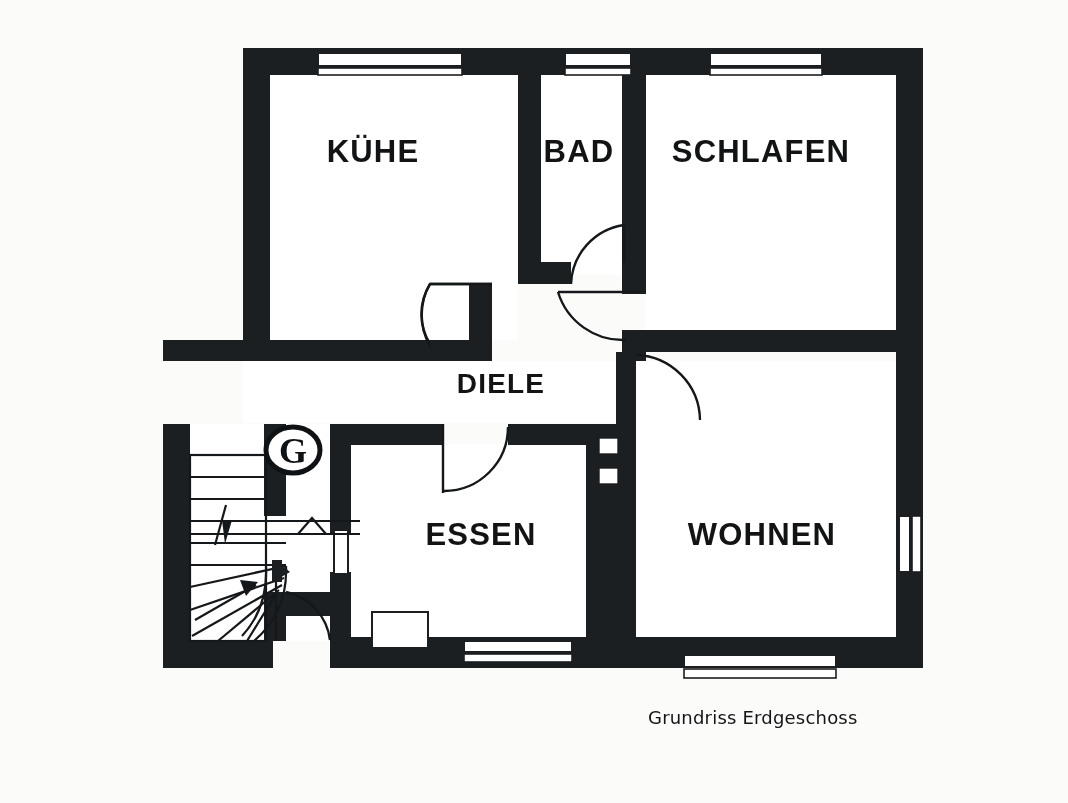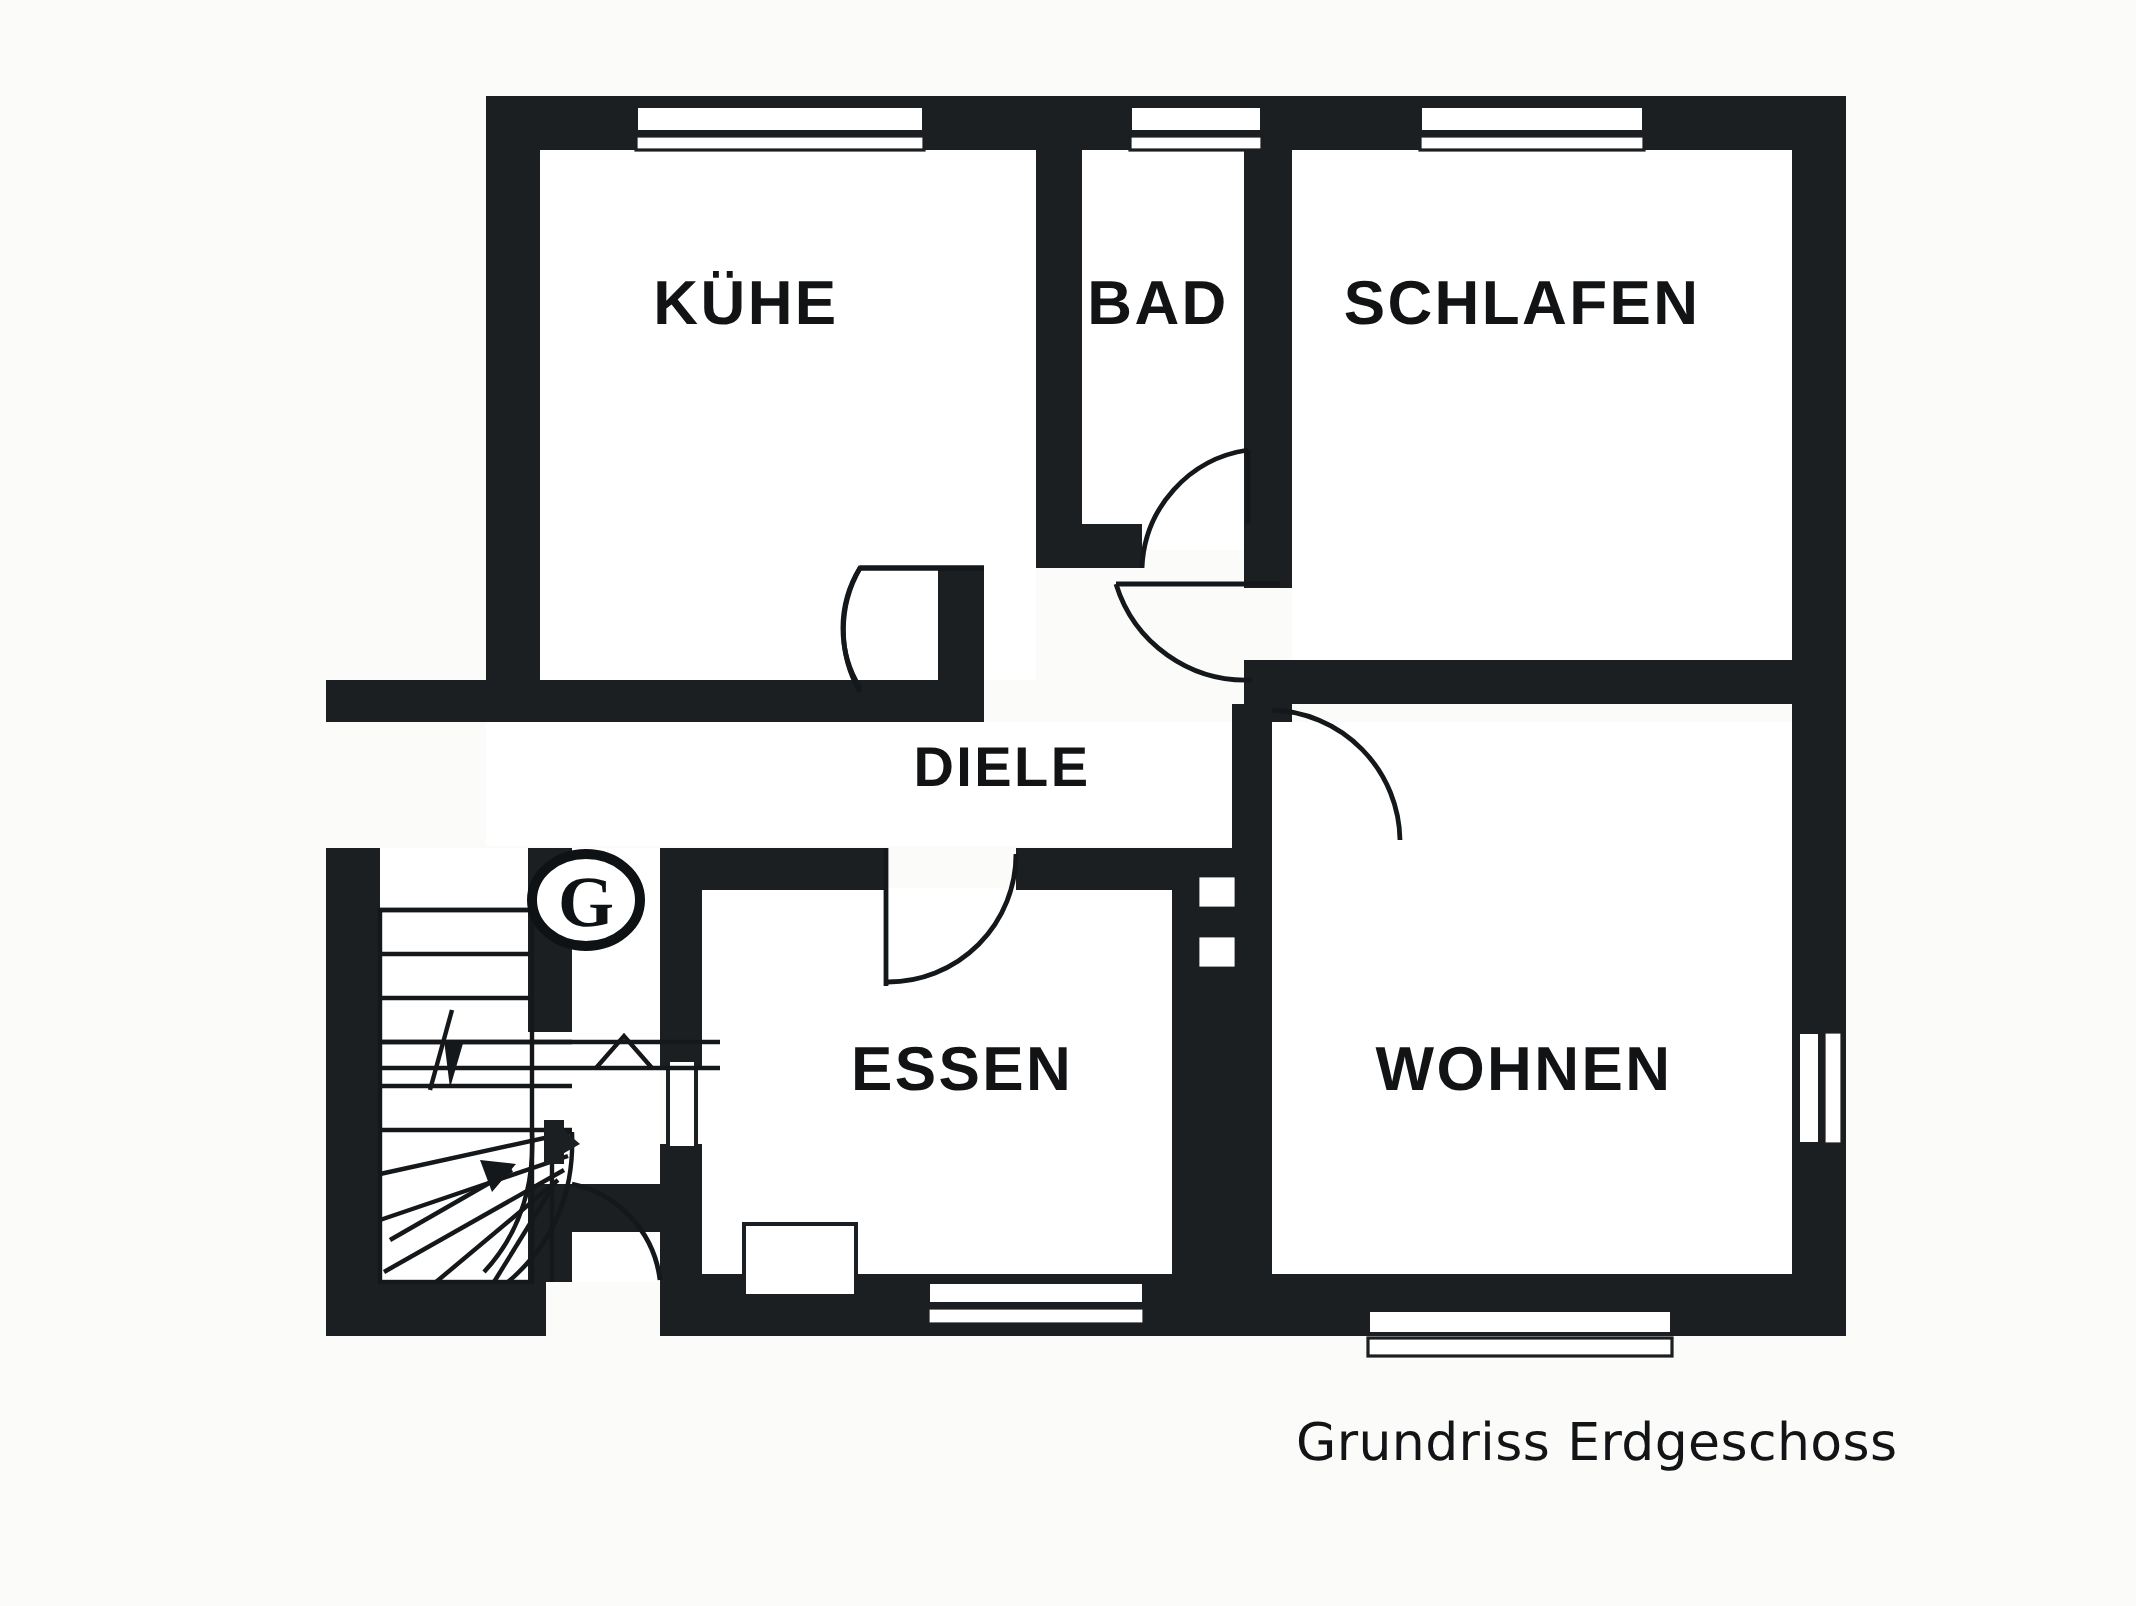--- a/index.html
+++ b/index.html
@@ -20,21 +20,21 @@
   .winbar{fill:#ffffff;stroke:#1c1f21;stroke-width:1.6;}
   .roomlabel{
     font-family:"Liberation Sans", sans-serif;
     font-weight:700;
     fill:#111315;
     letter-spacing:1.2px;
   }
   .caption{
     position:absolute;
     font-family:"DejaVu Sans", sans-serif;
-    font-size:26px;
+    font-size:18px;
     color:#121416;
     letter-spacing:0.2px;
     white-space:nowrap;
   }
   .gmark-letter{
     font-family:"Liberation Serif", serif;
     font-weight:700;
     fill:#0f1214;
   }
 </style>

